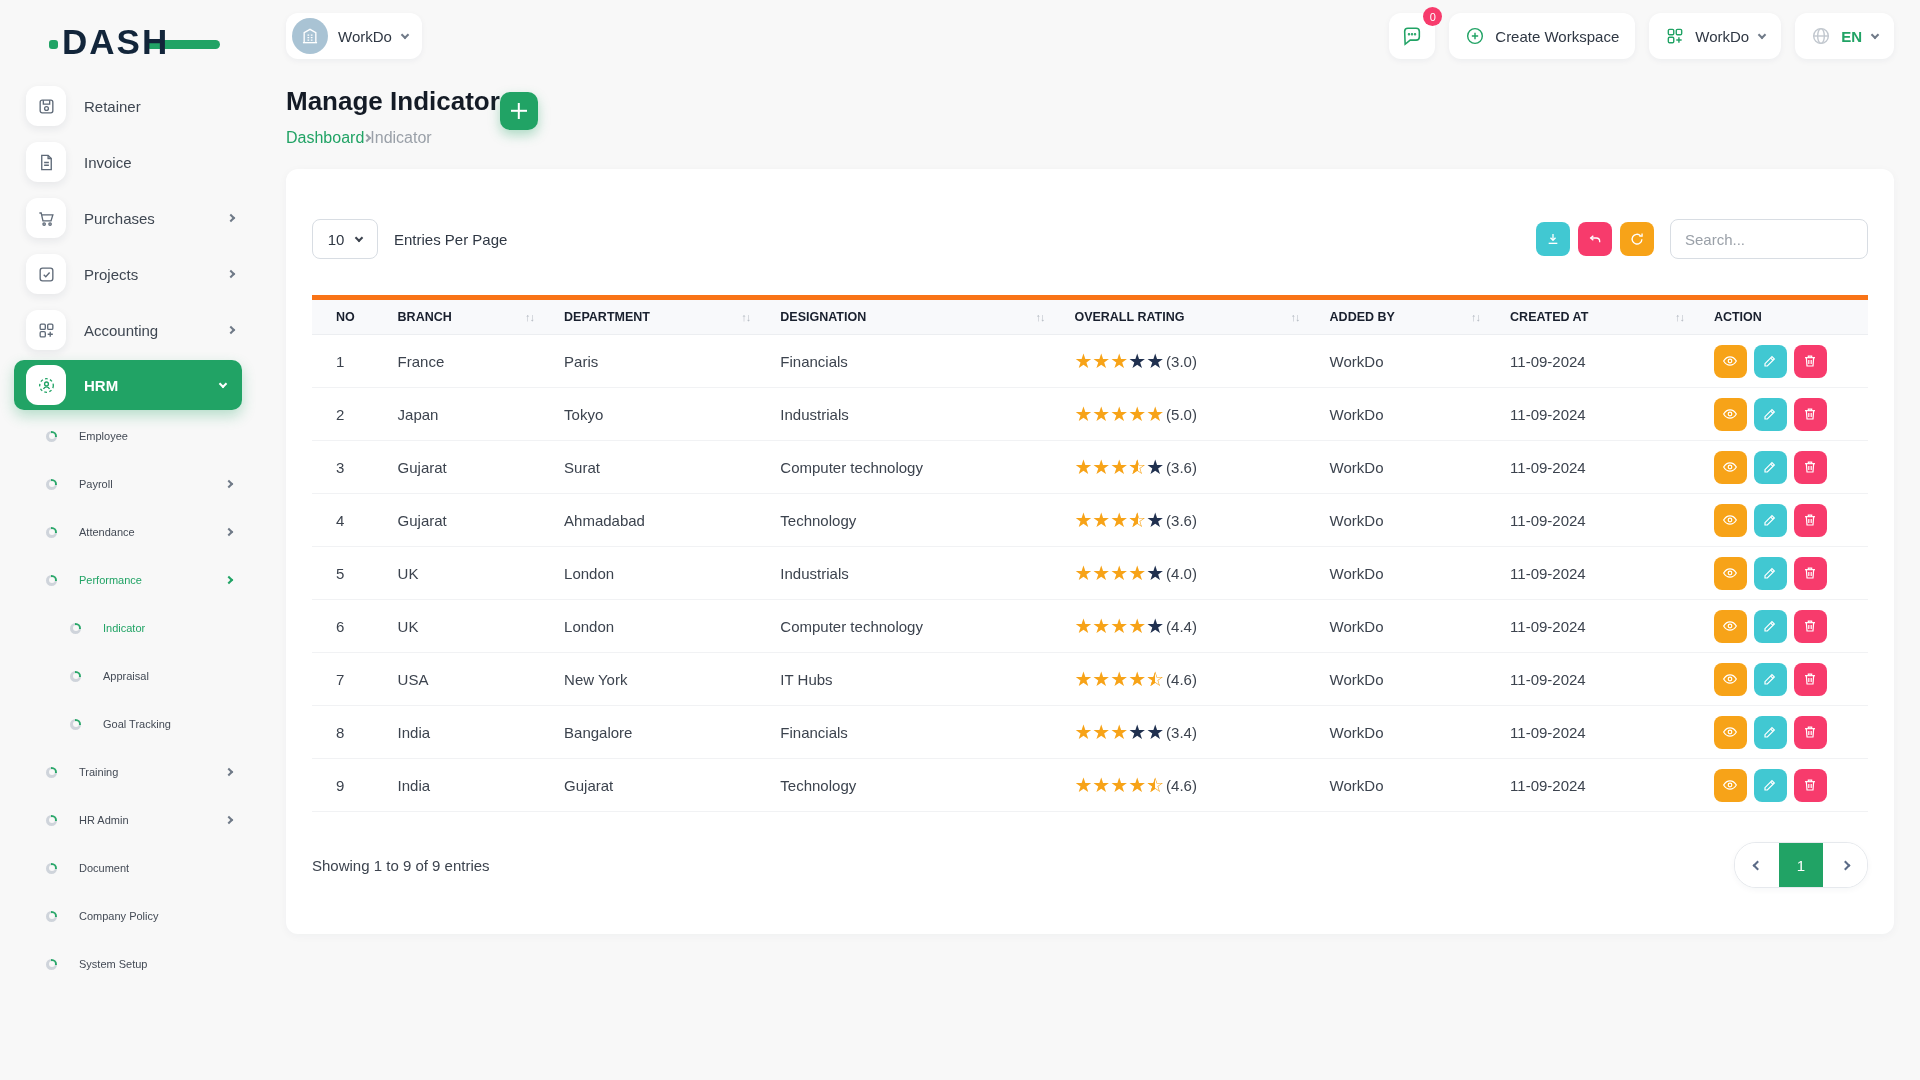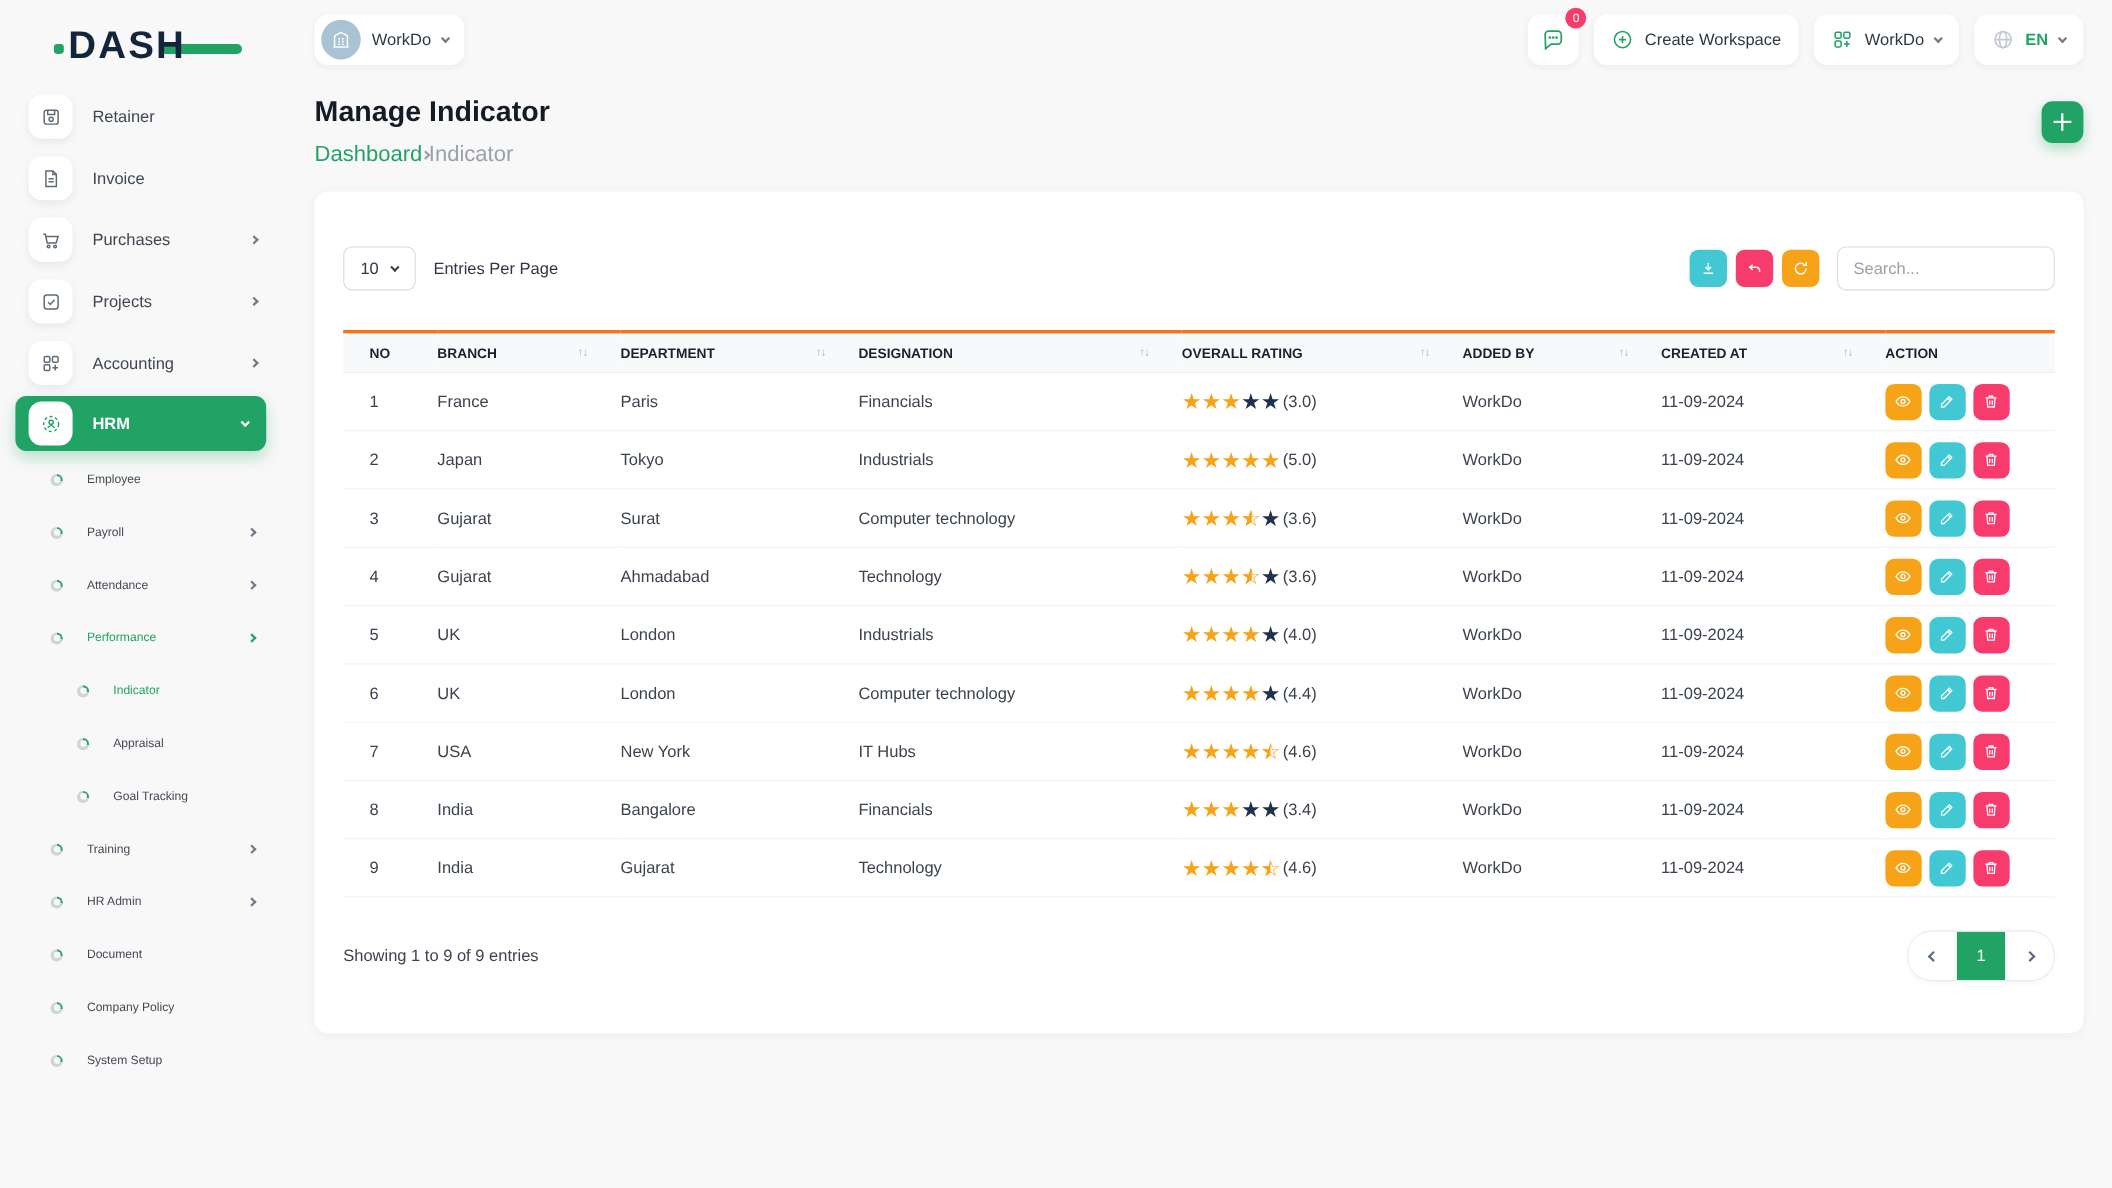--- a/index.html
+++ b/index.html
@@ -59,23 +59,23 @@
   .right-group{margin-left:auto;display:flex;gap:14px;align-items:center}
   .icon-pill{width:46px;justify-content:center;position:relative;padding:0}
   .icon-pill svg{width:22px;height:22px;color:#21a365}
   .badge{position:absolute;top:-6px;right:-7px;min-width:19px;height:19px;border-radius:10px;background:#f73b6c;
     color:#fff;font-size:11px;display:flex;align-items:center;justify-content:center;padding:0 5px}
   .pill .g-icon{width:20px;height:20px;color:#21a365;display:flex}
   .pill .g-icon svg{width:20px;height:20px}
   .pill .gray-icon{color:#c2c8cf}
   .lang{color:#21a365;font-weight:bold}
 
-  .page-head{display:flex;align-items:flex-start;justify-content:space-between;margin-top:14px}
+  .page-head{display:flex;align-items:flex-start;justify-content:flex-start;margin-top:14px}
   .page-title{font-size:26px;margin:0;color:#141b26;font-weight:bold}
-  .breadcrumb{display:flex;align-items:center;gap:0;margin-top:12px;font-size:20px}
+  .breadcrumb{display:flex;align-items:center;gap:0;margin-top:12px;font-size:16px}
   .crumb-link{color:#21a365;cursor:pointer}
   .crumb-current{color:#9aa0a8}
   .add-btn{width:38px;height:38px;border-radius:10px;background:#21a365;border:none;cursor:pointer;position:relative;
     box-shadow:0 5px 12px rgba(33,163,101,.35);margin-top:6px}
   .plus-icon{position:absolute;inset:0}
   .plus-icon::before,.plus-icon::after{content:"";position:absolute;background:#fff;left:50%;top:50%}
   .plus-icon::before{width:16px;height:2.4px;transform:translate(-50%,-50%)}
   .plus-icon::after{width:2.4px;height:16px;transform:translate(-50%,-50%)}
 
   .card{margin-top:22px;background:#fff;border-radius:12px;box-shadow:0 2px 10px rgba(25,42,70,.04);
@@ -90,21 +90,21 @@
   .tool-btn{width:34px;height:34px;border-radius:8px;border:none;display:flex;align-items:center;justify-content:center;color:#fff;cursor:pointer}
   .tool-btn svg{width:16px;height:16px}
   .t-download{background:#41c8d2}
   .t-undo{background:#f73b6c}
   .t-refresh{background:#f7a318}
   .search{width:198px;height:40px;border:1px solid #d8dde3;border-radius:8px;padding:0 14px;font-size:15px;
     color:#2f3743;margin-left:8px;outline:none;background:#fff}
   .search::placeholder{color:#9aa0a8}
 
   table{width:100%;border-collapse:collapse;margin-top:36px}
-  thead th{background:#f8f9fb;border-top:3px solid #f97316;border-bottom:1px solid #eceef1;height:37px;
+  thead th{background:#f8f9fb;border-top:5px solid #f97316;border-bottom:1px solid #eceef1;height:37px;
     font-size:12.5px;color:#19202e;text-align:left;font-weight:bold;padding:0}
   .th-inner{display:flex;align-items:center;justify-content:space-between;padding-right:30px}
   th.first .th-inner{padding-left:24px}
   .sort{font-size:11px;color:#b4bac2;letter-spacing:-1px;font-weight:normal}
   tbody td{height:53px;border-bottom:1px solid #f1f2f4;font-size:15px;color:#3c434e;padding:0 10px 0 0}
   td.first{padding-left:24px}
   .rating-cell{display:flex;align-items:center}
   .star{font-size:20px;line-height:1;font-family:"DejaVu Sans",sans-serif}
   .star.full{color:#f7a318}
   .star.empty{color:#20304f}

